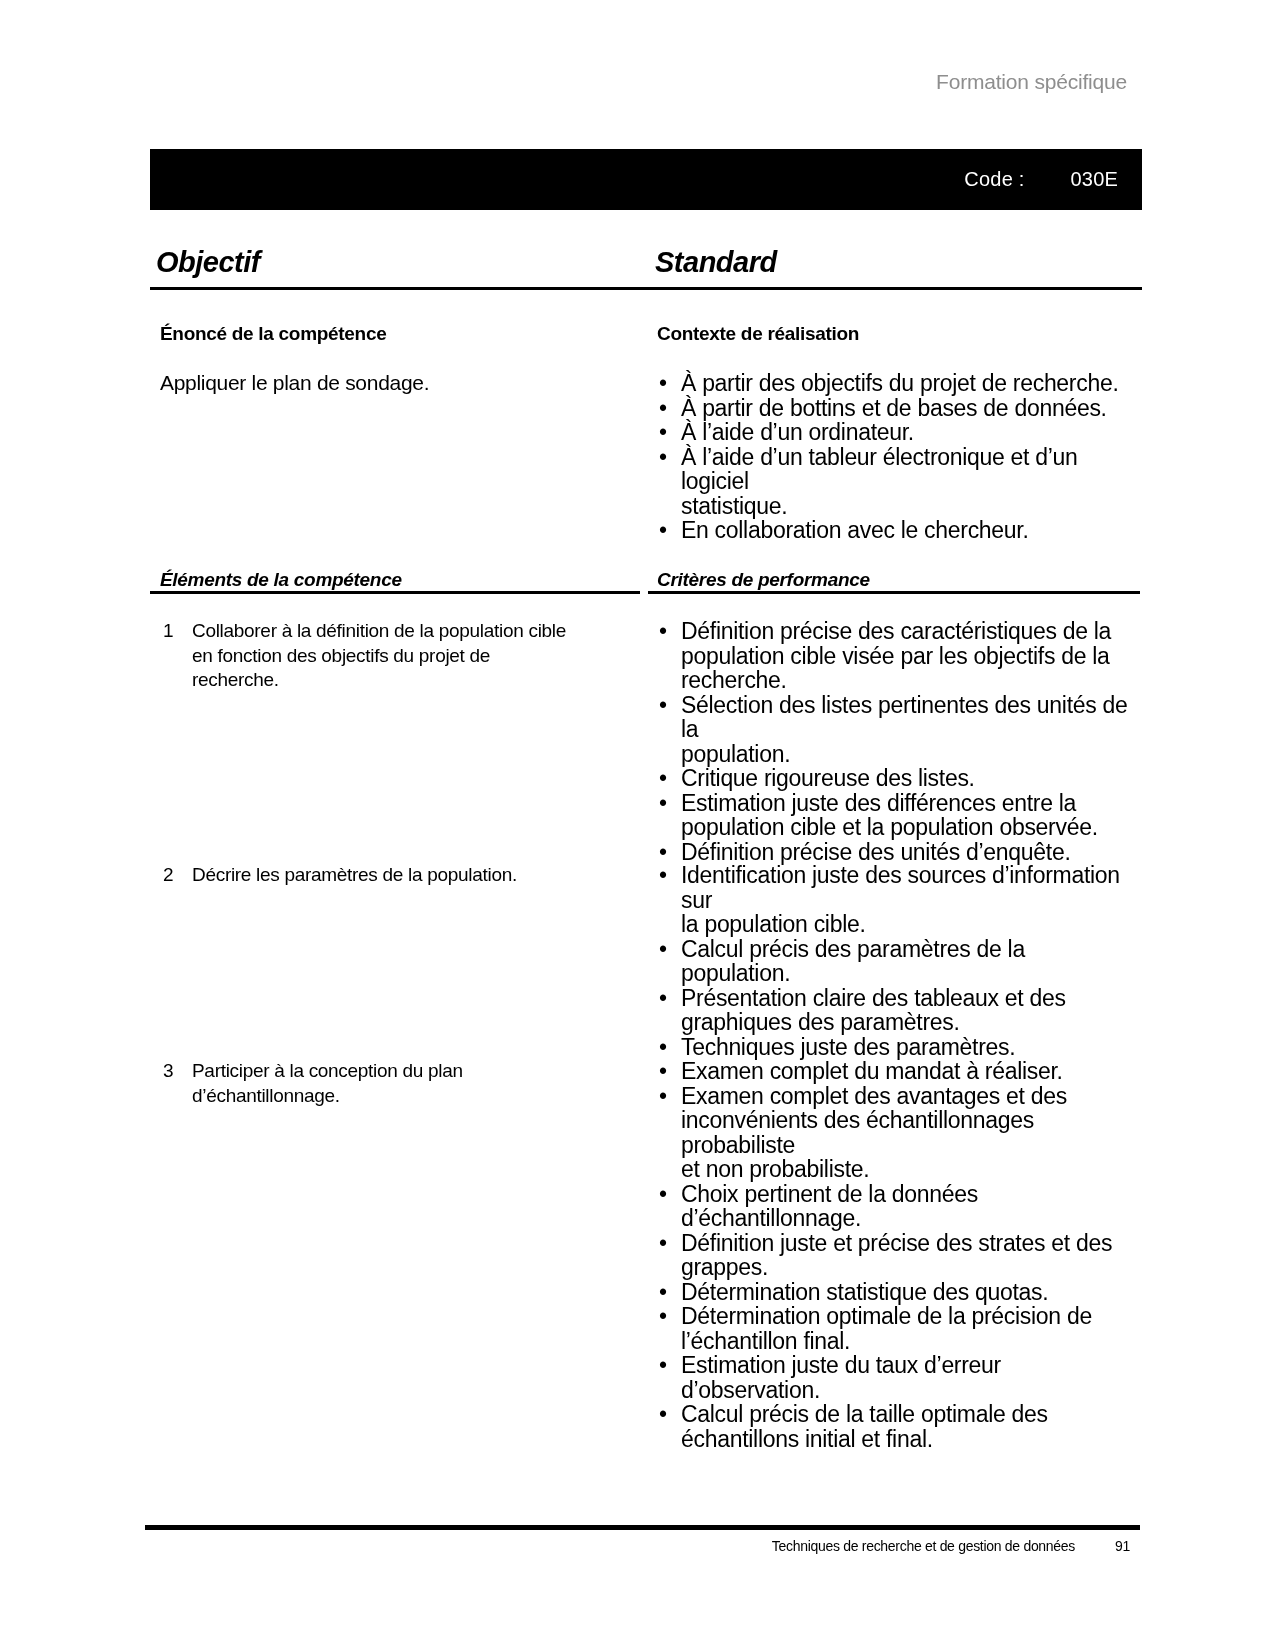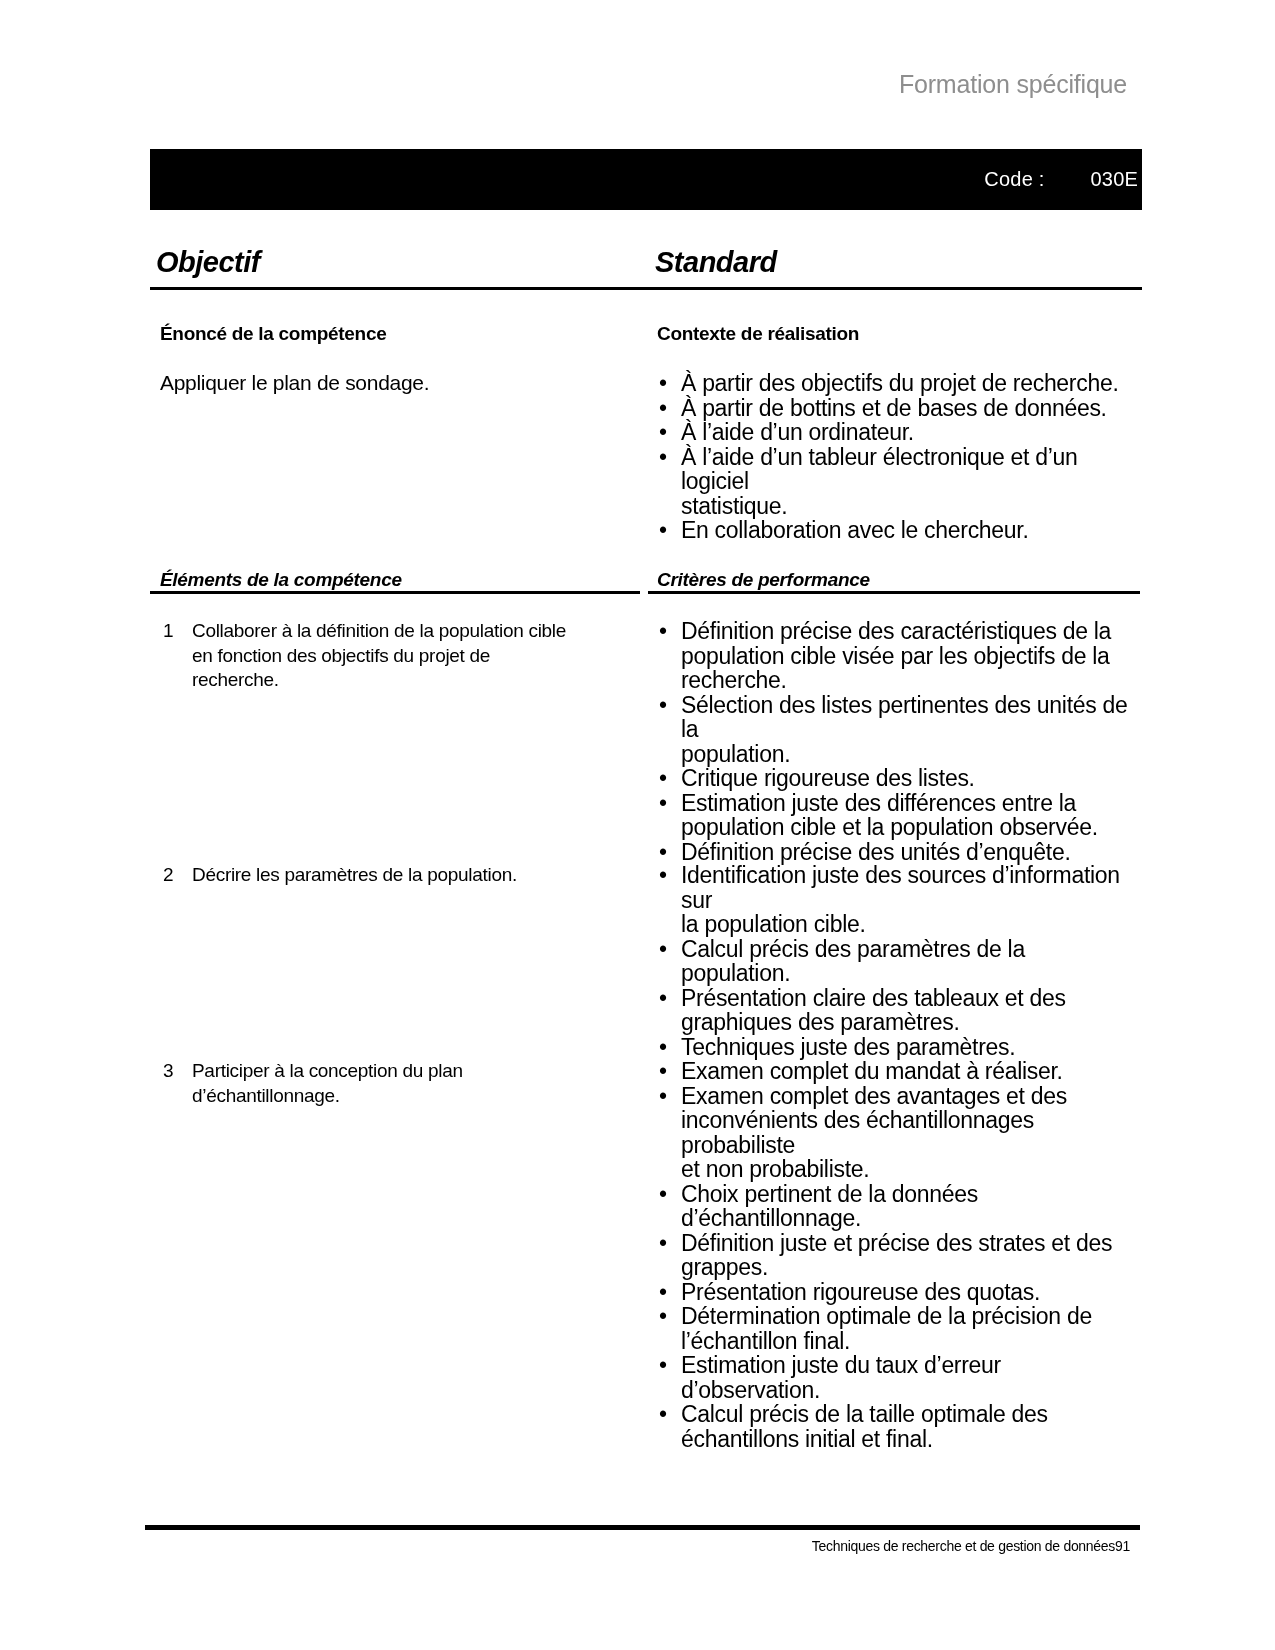--- a/index.html
+++ b/index.html
@@ -8,29 +8,29 @@
     width:1275px;height:1650px;
     background:#ffffff;
     font-family:"Liberation Sans",sans-serif;
     color:#000000;
     overflow:hidden;
   }
   .abs{position:absolute;}
   
   .running-header{
     top:70px;right:148px;
-    font-size:25px;letter-spacing:-0.2px;
+    font-size:21px;letter-spacing:-0.2px;
     color:#8e8e8e;
   }
   
   .code-bar{
     top:149px;left:150px;width:992px;height:61px;
     background:#000000;color:#ffffff;
     display:flex;align-items:center;justify-content:flex-end;
-    gap:46px;padding-right:4px;box-sizing:border-box;
+    gap:46px;padding-right:24px;box-sizing:border-box;
     font-size:20px;letter-spacing:0.2px;
   }
   
   .col-title{
     font-size:29px;font-weight:bold;font-style:italic;
     letter-spacing:-0.5px;line-height:32px;top:246px;
   }
   .col-title.left{left:156px;}
   .col-title.right{left:655px;}
   .rule{background:#000000;}
@@ -75,21 +75,21 @@
   }
   .item-bullets{position:absolute;left:657px;top:0;width:483px;}
   .item-row{position:absolute;left:0;width:100%;}
   .item-1{top:619px;}
   .item-2{top:863px;}
   .item-3{top:1059px;}
   
   .footer-rule{top:1525px;left:145px;width:995px;height:5px;}
   .footer-line{
     top:1538px;right:145px;
-    display:flex;align-items:baseline;
+    display:flex;gap:40px;align-items:baseline;
     font-size:14px;letter-spacing:-0.3px;
   }
 </style>
 </head>
 <body>
 
 <div class="page">
 
   <div class="abs running-header">Formation spécifique</div>
 
@@ -158,21 +158,21 @@
 d’échantillonnage.</div>
     <ul class="bullet-list item-bullets">
       <li>Examen complet du mandat à réaliser.</li>
       <li>Examen complet des avantages et des
 inconvénients des échantillonnages probabiliste
 et non probabiliste.</li>
       <li>Choix pertinent de la données
 d’échantillonnage.</li>
       <li>Définition juste et précise des strates et des
 grappes.</li>
-      <li>Présentation rigoureuse des quotas.</li>
+      <li>Détermination statistique des quotas.</li>
       <li>Détermination optimale de la précision de
 l’échantillon final.</li>
       <li>Estimation juste du taux d’erreur d’observation.</li>
       <li>Calcul précis de la taille optimale des
 échantillons initial et final.</li>
     </ul>
   </div>
 
   <div class="abs rule footer-rule"></div>
   <div class="abs footer-line">

